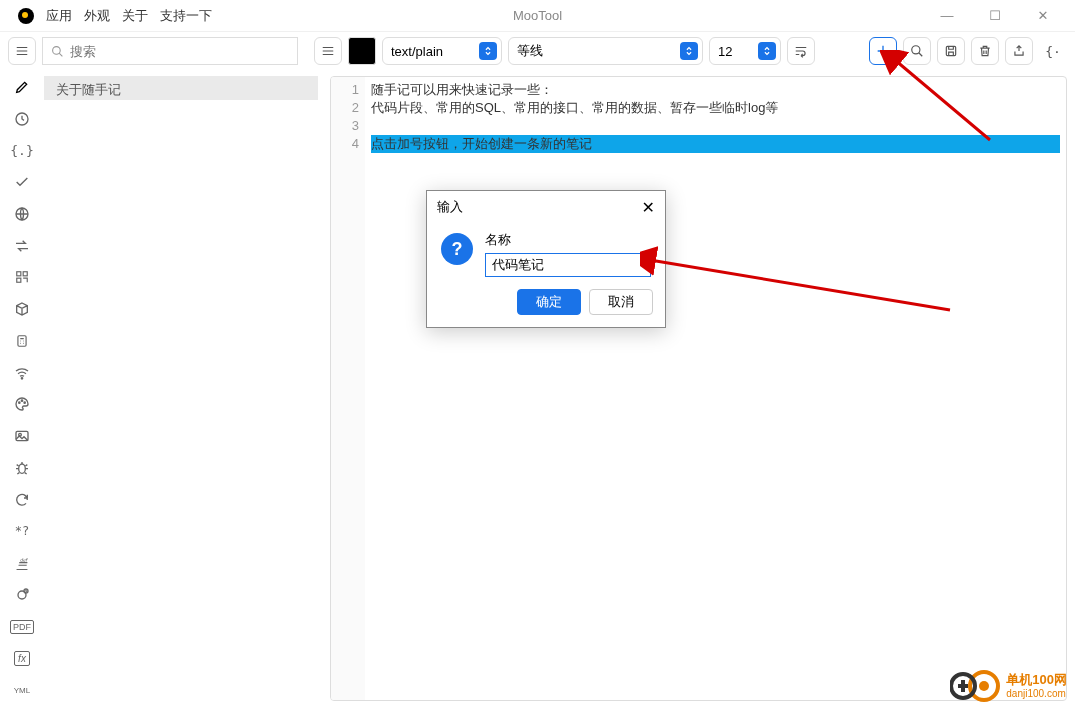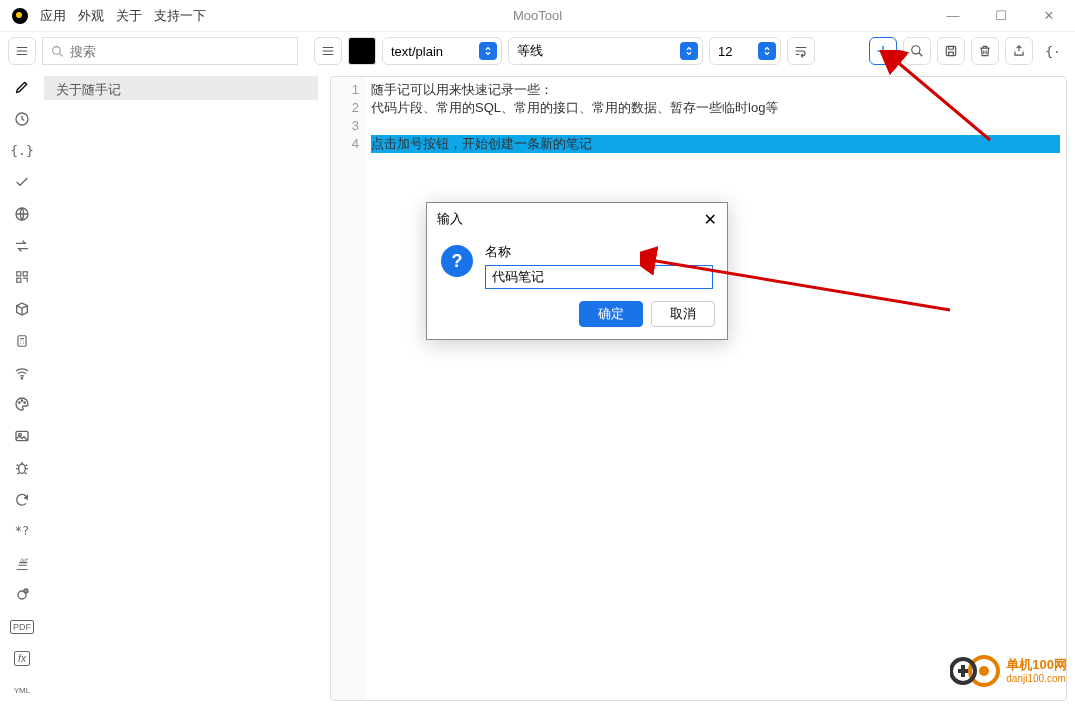--- a/index.html
+++ b/index.html
@@ -1,17 +1,17 @@
 <!DOCTYPE html>
 <html><head>
 <meta charset="utf-8">
 <style>
 *{box-sizing:border-box;margin:0;padding:0;font-family:"Microsoft YaHei","等线",sans-serif;font-size:13px;}
 body{width:1075px;height:707px;background:#fff;position:relative;overflow:hidden;}
-.titlebar{height:32px;display:flex;align-items:center;padding:0 12px;gap:12px;border-bottom:1px solid #f0f0f0;}
+.titlebar{height:32px;display:flex;align-items:center;padding:0 18px;gap:12px;border-bottom:1px solid #f0f0f0;}
 .logo{width:16px;height:16px;border-radius:50%;background:#000;display:flex;align-items:center;justify-content:center;}
 .logo::after{content:"";width:6px;height:6px;border-radius:50%;background:#ffc107;margin-left:-2px;margin-top:-2px;}
 .menu-item{color:#333;cursor:default;}
 .app-title{position:absolute;left:50%;transform:translateX(-50%);color:#888;}
 .winbtns{margin-left:auto;display:flex;gap:20px;color:#888;}
 .winbtn{width:28px;text-align:center;}
 .toolbar{height:38px;display:flex;align-items:center;padding:5px 8px;gap:6px;}
 .icon-btn{width:28px;height:28px;border:1px solid #ddd;border-radius:6px;display:flex;align-items:center;justify-content:center;color:#555;background:#fff;cursor:pointer;}
 .icon-btn.blue{border-color:#1a73e8;color:#1a73e8;}
 .search-box{flex:0 0 256px;height:28px;border:1px solid #ddd;border-radius:0;display:flex;align-items:center;padding:0 8px;gap:6px;color:#999;}
@@ -30,32 +30,32 @@
 .side-icon.active{color:#000;}
 .list-panel{width:274px;padding:6px 0;}
 .list-item{height:24px;line-height:28px;padding:0 12px;background:#eaeaea;color:#555;}
 .editor-panel{flex:1;margin:6px 8px 6px 12px;display:flex;flex-direction:column;}
 .editor{flex:1;border:1px solid #ddd;border-radius:4px;display:flex;overflow:hidden;}
 .gutter{width:34px;background:#fafafa;text-align:right;padding:4px 6px 0 0;color:#999;font-size:12px;}
 .gutter div{height:18px;line-height:18px;}
 .codearea{flex:1;padding:4px 6px;color:#333;font-size:13px;}
 .codearea div{height:18px;line-height:18px;white-space:pre;}
 .codearea .hl{background:#0ea5e9;}
-.modal{position:absolute;left:426px;top:202px;width:302px;border:1px solid #888;background:#fff;box-shadow:0 4px 20px rgba(0,0,0,0.2);}
+.modal{position:absolute;left:426px;top:190px;width:240px;border:1px solid #888;background:#fff;box-shadow:0 4px 20px rgba(0,0,0,0.2);}
 .modal-title{height:32px;display:flex;align-items:center;padding:0 10px;}
 .modal-close{margin-left:auto;font-size:16px;}
 .modal-body{padding:8px 14px 12px;display:flex;gap:12px;}
 .q-icon{width:32px;height:32px;border-radius:50%;background:#1a73e8;color:#fff;display:flex;align-items:center;justify-content:center;font-weight:bold;font-size:18px;flex-shrink:0;margin-top:2px;}
 .field{flex:1;}
 .field-label{margin-bottom:4px;}
 .field-input{width:100%;height:24px;border:1px solid #1a73e8;padding:0 6px;outline:none;}
 .modal-footer{display:flex;justify-content:flex-end;gap:8px;padding:0 12px 12px;}
 .btn{width:64px;height:26px;border-radius:4px;border:1px solid #ccc;background:#fff;display:flex;align-items:center;justify-content:center;}
 .btn.primary{background:#1a73e8;color:#fff;border-color:#1a73e8;}
-.watermark{position:absolute;right:8px;bottom:19px;display:flex;align-items:center;gap:6px;}
+.watermark{position:absolute;right:8px;bottom:4px;display:flex;align-items:center;gap:6px;}
 .wm-text{line-height:1.1;font-size:14px;}
 .wm-text .brand{color:#e67e00;font-weight:bold;}
 .wm-text .url{color:#e67e00;font-size:10px;}
 svg.arrow{position:absolute;pointer-events:none;}
 </style>
 </head>
 <body>
 
 <div class="titlebar">
   <span class="logo"></span>

